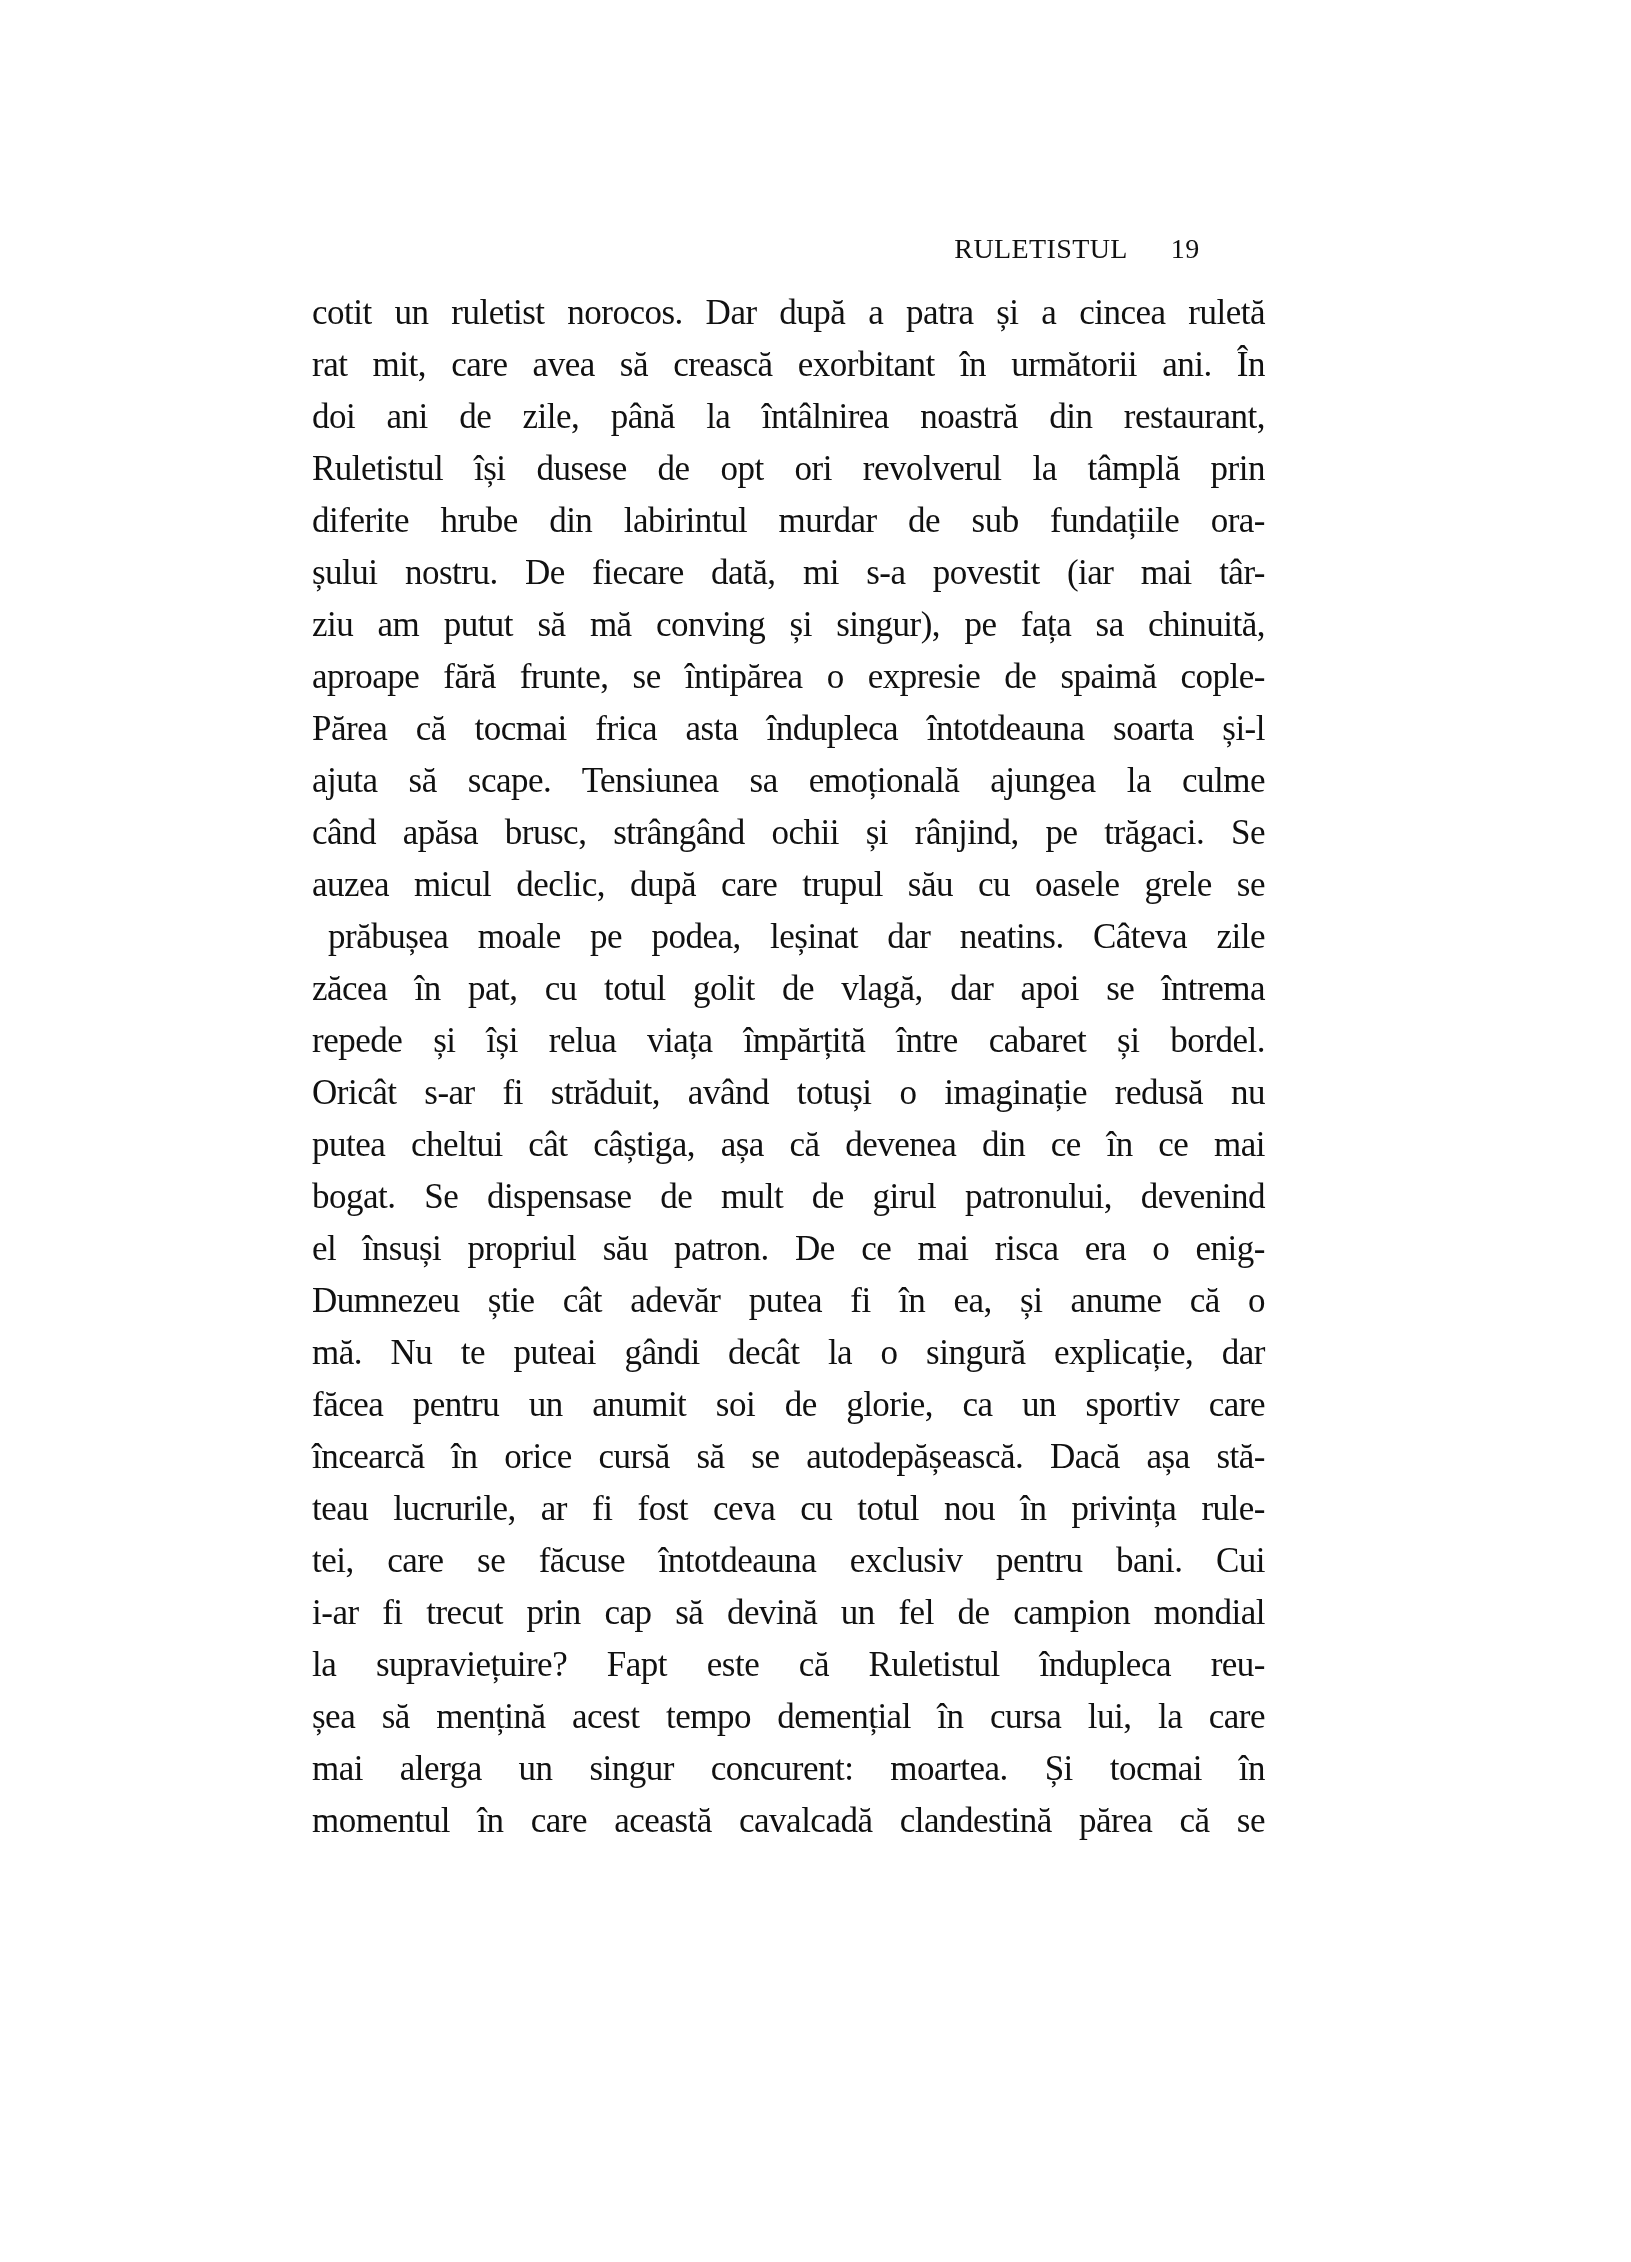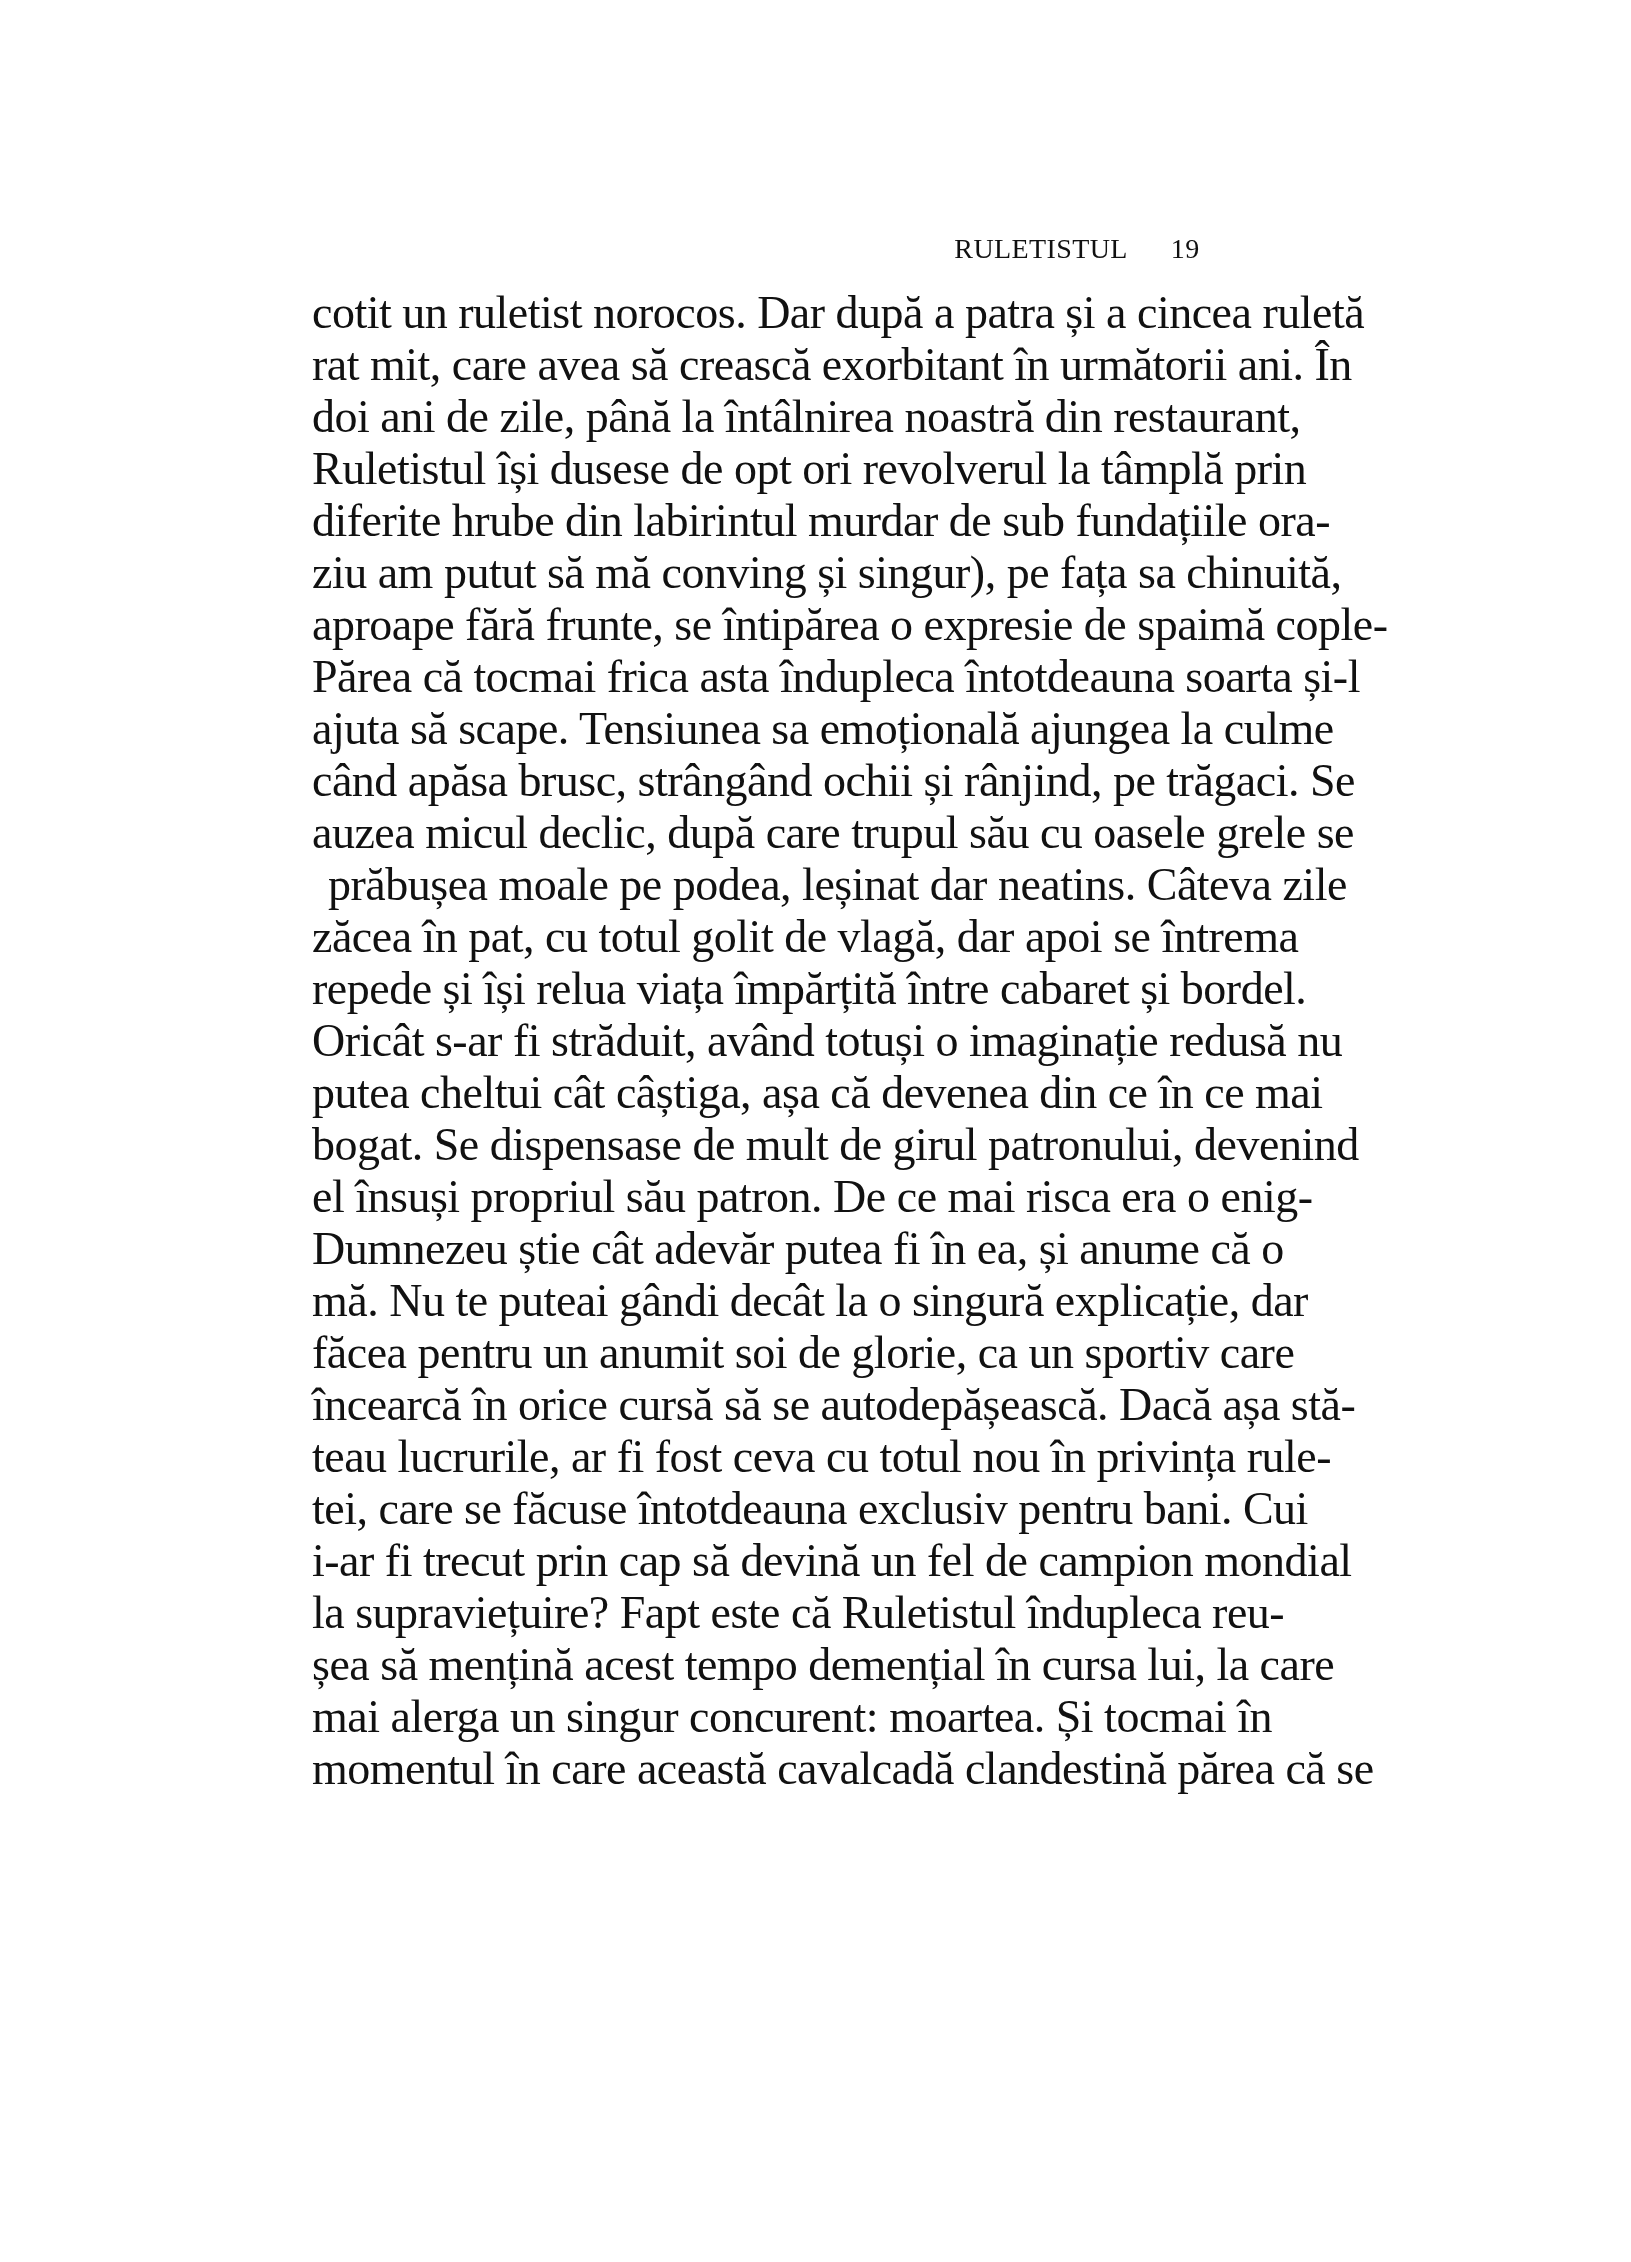--- a/index.html
+++ b/index.html
@@ -33,21 +33,21 @@
   .text-block {
     position: absolute;
     top: 287px;
     left: 312px;
     width: 953px;
   }
   .line {
     display: block;
     height: 52px;
     line-height: 52px;
-    font-size: 46px;
+    font-size: 35px;
     white-space: nowrap;
     text-align: justify;
     text-align-last: justify;
     letter-spacing: -0.5px;
   }
   .line.last {
     text-align-last: justify;
   }
 </style>
 </head>
@@ -57,20 +57,21 @@
   <span class="title">RULETISTUL</span>
   <span class="page-number">19</span>
 </div>
 
 <div class="text-block" id="text-block">
     <span class="line" style="display: block; text-align-last: justify;">cotit un ruletist norocos. Dar după a patra și a cincea ruletă</span>
     <span class="line" style="display: block; text-align-last: justify;">rat mit, care avea să crească exorbitant în următorii ani. În</span>
     <span class="line" style="display: block; text-align-last: justify;">doi ani de zile, până la întâlnirea noastră din restaurant,</span>
     <span class="line" style="display: block; text-align-last: justify;">Ruletistul își dusese de opt ori revolverul la tâmplă prin</span>
     <span class="line" style="display: block; text-align-last: justify;">diferite hrube din labirintul murdar de sub fundațiile ora-</span>
+    <span class="line" style="display: block; text-align-last: justify;">șului nostru. De fiecare dată, mi s-a povestit (iar mai târ-</span>
     <span class="line" style="display: block; text-align-last: justify;">ziu am putut să mă conving și singur), pe fața sa chinuită,</span>
     <span class="line" style="display: block; text-align-last: justify;">aproape fără frunte, se întipărea o expresie de spaimă cople-</span>
     <span class="line" style="display: block; text-align-last: justify;">Părea că tocmai frica asta îndupleca întotdeauna soarta și-l</span>
     <span class="line" style="display: block; text-align-last: justify;">ajuta să scape. Tensiunea sa emoțională ajungea la culme</span>
     <span class="line" style="display: block; text-align-last: justify;">când apăsa brusc, strângând ochii și rânjind, pe trăgaci. Se</span>
     <span class="line" style="display: block; text-align-last: justify;">auzea micul declic, după care trupul său cu oasele grele se</span>
     <span class="line" style="display: block; text-align-last: justify; margin-left: 16px;">prăbușea moale pe podea, leșinat dar neatins. Câteva zile</span>
     <span class="line" style="display: block; text-align-last: justify;">zăcea în pat, cu totul golit de vlagă, dar apoi se întrema</span>
     <span class="line" style="display: block; text-align-last: justify;">repede și își relua viața împărțită între cabaret și bordel.</span>
     <span class="line" style="display: block; text-align-last: justify;">Oricât s-ar fi străduit, având totuși o imaginație redusă nu</span>

